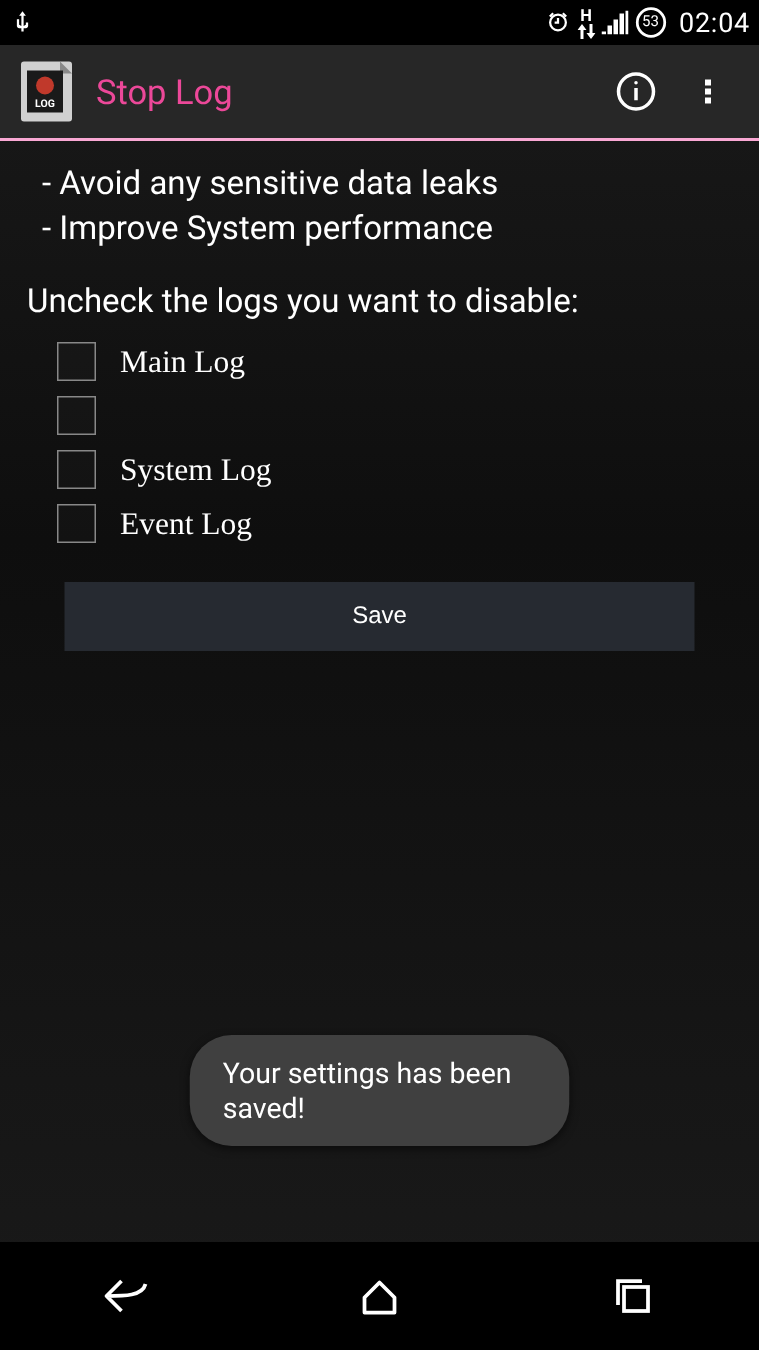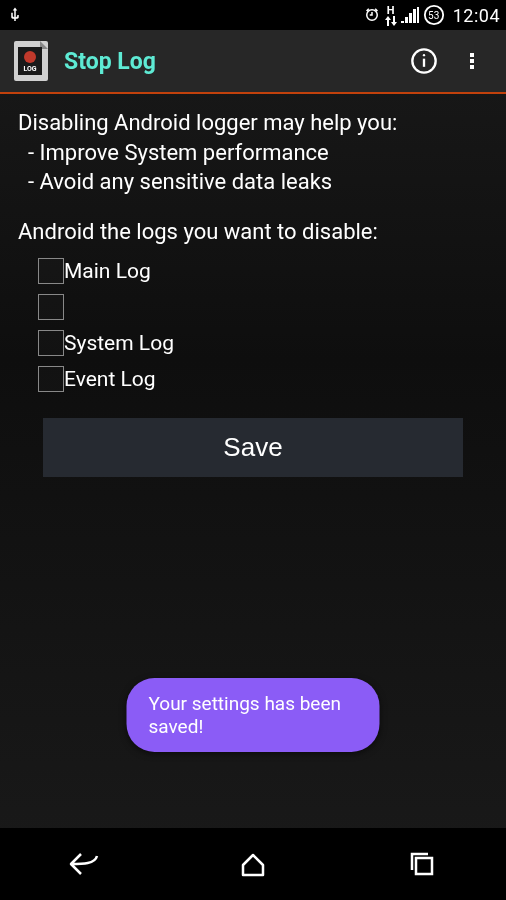--- a/index.html
+++ b/index.html
@@ -12,50 +12,50 @@
     justify-content: space-between; padding: 0 6px; font-size: 14px; color: #fff;
   }
   .status-left, .status-right { display: flex; align-items: center; gap: 6px; }
   .status-right { gap: 4px; }
   .status-icon svg { display: block; }
   .clock { font-size: 18px; letter-spacing: 0.5px; margin-left: 4px; }
 
   
   .action-bar {
     height: 64px; background: #272727; display: flex; align-items: center;
-    padding: 0 10px; border-bottom: 2px solid #c2410c;
+    padding: 0 10px; border-bottom: 2px solid #f9a8d4;
   }
   .app-icon {
     width: 42px; height: 42px; display:flex; align-items:center; justify-content:center;
   }
-  .app-title { color: #5eead4; font-size: 23px; margin-left: 12px; flex: 1; font-weight: 700; }
+  .app-title { color: #ec4899; font-size: 23px; margin-left: 12px; flex: 1; font-weight: 400; }
   .action-icon { width: 48px; height: 48px; display:flex; align-items:center; justify-content:center; }
 
   
   .content { padding: 14px 18px 0 18px; color: #fff; }
   .intro { font-size: 22px; line-height: 1.35; margin-bottom: 22px; font-weight:400;}
   .intro .bullet { display:block; padding-left: 10px; }
   .instruction { font-size: 22px; margin-bottom: 10px; }
 
   .check-list { display: flex; flex-direction: column; gap: 2px; margin-bottom: 22px; }
-  .check-item { display: flex; align-items: center; gap: 0; padding: 4px 0 4px 20px; }
+  .check-item { display: flex; align-items: center; gap: 16px; padding: 4px 0 4px 20px; font-family: Liberation Serif, serif; }
   .checkbox {
     width: 26px; height: 26px; border: 1px solid #888; background: rgba(255,255,255,0.02);
   }
   .check-label { font-size: 21px; color: #fff; }
 
   .btn {
     display: block; width: calc(100% - 50px); margin: 0 auto 32px auto;
-    padding: 14px 0; background: #262a31; color: #fff; font-size: 26px;
+    padding: 14px 0; background: #262a31; color: #fff; font-size: 16px;
     text-align: center; border: none;
   }
 
   .toast {
     position: absolute; left: 50%; transform: translateX(-50%);
-    bottom: 148px; background: #8b5cf6; color: #fff;
+    bottom: 136px; background: #404040; color: #fff;
     padding: 14px 22px; border-radius: 28px; font-size: 19px;
     box-shadow: 0 2px 6px rgba(0,0,0,0.5);
   }
 
   
   .nav-bar {
     position: absolute; bottom: 0; left: 0; right: 0; height: 72px;
     background: #000; display: flex; align-items: center; justify-content: space-around;
   }
   .nav-btn { width: 80px; height: 48px; display:flex; align-items:center; justify-content:center; }
@@ -87,21 +87,21 @@
       <svg width="18" height="16" viewBox="0 0 18 16" fill="#fff">
           <path d="M0 14h3v2H0zm4-4h3v6H4zm4-4h3v10H8zm4-4h3v14h-3zM16 0h2v16h-2z"></path>
         </svg>
     </span>
     <span class="status-icon" style="position:relative;">
       <svg width="22" height="22" viewBox="0 0 24 24">
           <circle cx="12" cy="12" r="10" fill="none" stroke="#fff" stroke-width="2"></circle>
         </svg>
       <span style="position:absolute;top:50%;left:50%;transform:translate(-50%,-50%);font-size:10px;">53</span>
     </span>
-    <span class="clock">12:04</span>
+    <span class="clock">02:04</span>
   </div>
 </div>
 
 <div class="action-bar">
   <div class="app-icon">
     <svg width="38" height="44" viewBox="0 0 38 44">
       <rect x="2" y="2" width="34" height="40" rx="2" fill="#d0d0d0"></rect>
       <path d="M28 2 L36 10 L28 10 Z" fill="#888"></path>
       <rect x="6" y="8" width="24" height="28" fill="#1a1a1a"></rect>
       <circle cx="18" cy="18" r="6" fill="#c0392b"></circle>
@@ -120,26 +120,25 @@
     <svg width="24" height="24" viewBox="0 0 24 24" fill="#fff">
         <rect x="10" y="4" width="4" height="4"></rect>
         <rect x="10" y="10" width="4" height="4"></rect>
         <rect x="10" y="16" width="4" height="4"></rect>
       </svg>
   </div>
 </div>
 
 <div class="content">
   <div class="intro">
-    <span>Disabling Android logger may help you:</span>
+    <span class="bullet"> - Avoid any sensitive data leaks</span>
     <span class="bullet"> - Improve System performance</span>
-    <span class="bullet"> - Avoid any sensitive data leaks</span>
   </div>
 
-  <div class="instruction">Android the logs you want to disable:</div>
+  <div class="instruction">Uncheck the logs you want to disable:</div>
 
   <div class="check-list">
     <div class="check-item">
       <div class="checkbox"></div>
       <div class="check-label">Main Log</div>
     </div>
     <div class="check-item">
       <div class="checkbox"></div>
     </div>
     <div class="check-item">

